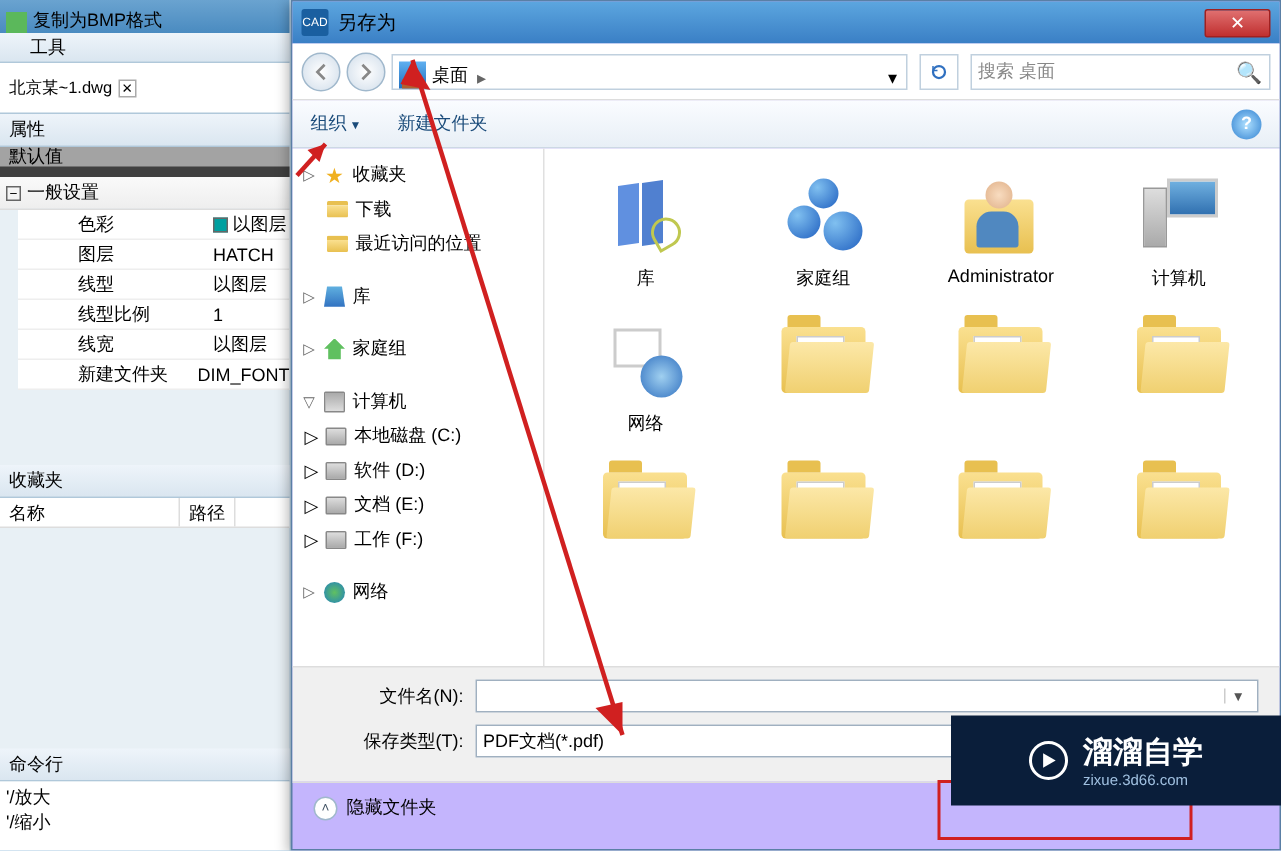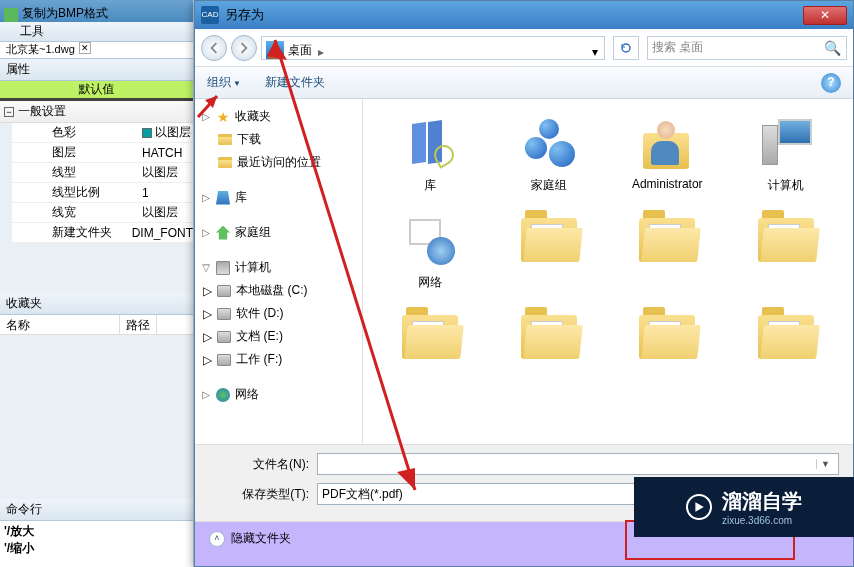--- a/index.html
+++ b/index.html
@@ -3,39 +3,39 @@
 <meta charset="utf-8">
 <style>
 * { box-sizing: border-box; font-family: "Microsoft YaHei", "SimSun", sans-serif; }
 body { margin: 0; width: 854px; height: 567px; background: #b8d4e8; overflow: hidden; position: relative; font-size: 12px; }
 
 
 .left-pane { position: absolute; left: 0; top: 0; width: 193px; height: 567px; background: #e8f0f5; }
 .left-titlebar { background: linear-gradient(#6aa3d0,#4a8bc0); height: 22px; display: flex; align-items: flex-end; padding: 0 4px; font-size: 12px; }
 .left-titlebar .icon { width: 14px; height: 14px; background: #5bb85b; margin-right: 4px; display: inline-block; }
 .left-menu { background: linear-gradient(#eef4fa,#dae6f0); height: 20px; display: flex; align-items: center; padding: 0 20px; font-size: 12px; border-bottom: 1px solid #b0c8da; }
-.file-tab { background: #fff; height: 17px; border-bottom: 1px solid #b0c8da; display: flex; padding: 0 6px; font-size: 11px; }
+.file-tab { background: #fff; height: 34px; border-bottom: 1px solid #b0c8da; display: flex; align-items: center; padding: 0 6px; font-size: 11px; }
 .file-tab .close-x { margin-left: 4px; width: 12px; height: 12px; border: 1px solid #aaa; text-align: center; line-height: 10px; font-size: 9px; cursor: pointer; }
 .prop-header { background: linear-gradient(#eef4fa,#dae6f0); height: 22px; display: flex; align-items: center; padding: 0 6px; font-size: 12px; border-bottom: 1px solid #b0c8da; }
-.prop-sub { background: #bef264; height: 20px; border-bottom: 3px solid #404040; padding: 0 6px; display: flex; align-items: center; justify-content: center; }
+.prop-sub { background: #a3a3a3; height: 20px; border-bottom: 7px solid #404040; padding: 0 6px; display: flex; align-items: center; }
 .prop-section { display: flex; align-items: center; background: linear-gradient(#fafafa,#eee); padding: 2px 4px; border-bottom: 1px solid #ddd; font-size: 12px; }
 .prop-section .minus { width: 10px; height: 10px; border: 1px solid #666; text-align: center; line-height: 8px; margin-right: 4px; font-size: 9px; }
 .prop-table { background: #fff; margin-left: 12px; }
 .prop-row { display: flex; border-bottom: 1px solid #eee; height: 20px; align-items: center; }
 .prop-row .k { width: 130px; padding-left: 40px; }
 .prop-row .v { flex: 1; display: flex; align-items: center; }
 .prop-row .swatch { width: 10px; height: 10px; background: #00a0a0; border: 1px solid #666; margin-right: 3px; display: inline-block; }
 
 .fav-header { margin-top: 50px; background: linear-gradient(#eef4fa,#dae6f0); height: 22px; display: flex; align-items: center; padding: 0 6px; border-bottom: 1px solid #b0c8da; }
 .fav-cols { display: flex; background: #fff; border-bottom: 1px solid #ddd; height: 20px; }
 .fav-cols div { padding: 2px 6px; border-right: 1px solid #ddd; }
 .fav-cols div:first-child { width: 120px; }
 
 .cmd-header { position: absolute; left: 0; bottom: 46px; width: 193px; background: linear-gradient(#eef4fa,#dae6f0); height: 22px; display: flex; align-items: center; padding: 0 6px; border-bottom: 1px solid #b0c8da; }
-.cmd-body { position: absolute; left: 0; bottom: 0; width: 193px; height: 46px; background: #fff; padding: 2px 4px; font-size: 12px; font-weight: bold; }
+.cmd-body { position: absolute; left: 0; bottom: 0; width: 193px; height: 46px; background: #fff; padding: 2px 4px; font-size: 12px; }
 
 
 .dialog { position: absolute; left: 194px; top: 0; width: 660px; height: 567px; background: #c4b5fd; border: 1px solid #5a7fa5; box-shadow: -2px 2px 8px rgba(0,0,0,0.3); }
 .dlg-title { height: 28px; background: linear-gradient(#5ca6df,#3a7fc5); display: flex; align-items: center; padding: 0 6px; color: #000; font-size: 13px; }
 .dlg-title .cad-icon { width: 18px; height: 18px; background: #1a5fa0; color: #fff; font-size: 8px; text-align: center; line-height: 18px; margin-right: 6px; border-radius: 2px; }
 .dlg-title .close { margin-left: auto; width: 44px; height: 19px; background: linear-gradient(#e07070,#c03030); color: #fff; text-align: center; line-height: 17px; border: 1px solid #a02020; border-radius: 2px; font-size: 12px; cursor: pointer; }
 
 .dlg-nav { height: 38px; background: #fff; border-bottom: 1px solid #ddd; display: flex; align-items: center; padding: 4px 6px; gap: 4px; }
 .nav-back, .nav-fwd { width: 26px; height: 26px; border-radius: 50%; background: radial-gradient(#fff,#d0ddea); border: 1px solid #a0b8cc; display: flex; align-items: center; justify-content: center; cursor: pointer; }
 .nav-back svg, .nav-fwd svg { width: 12px; height: 12px; }

